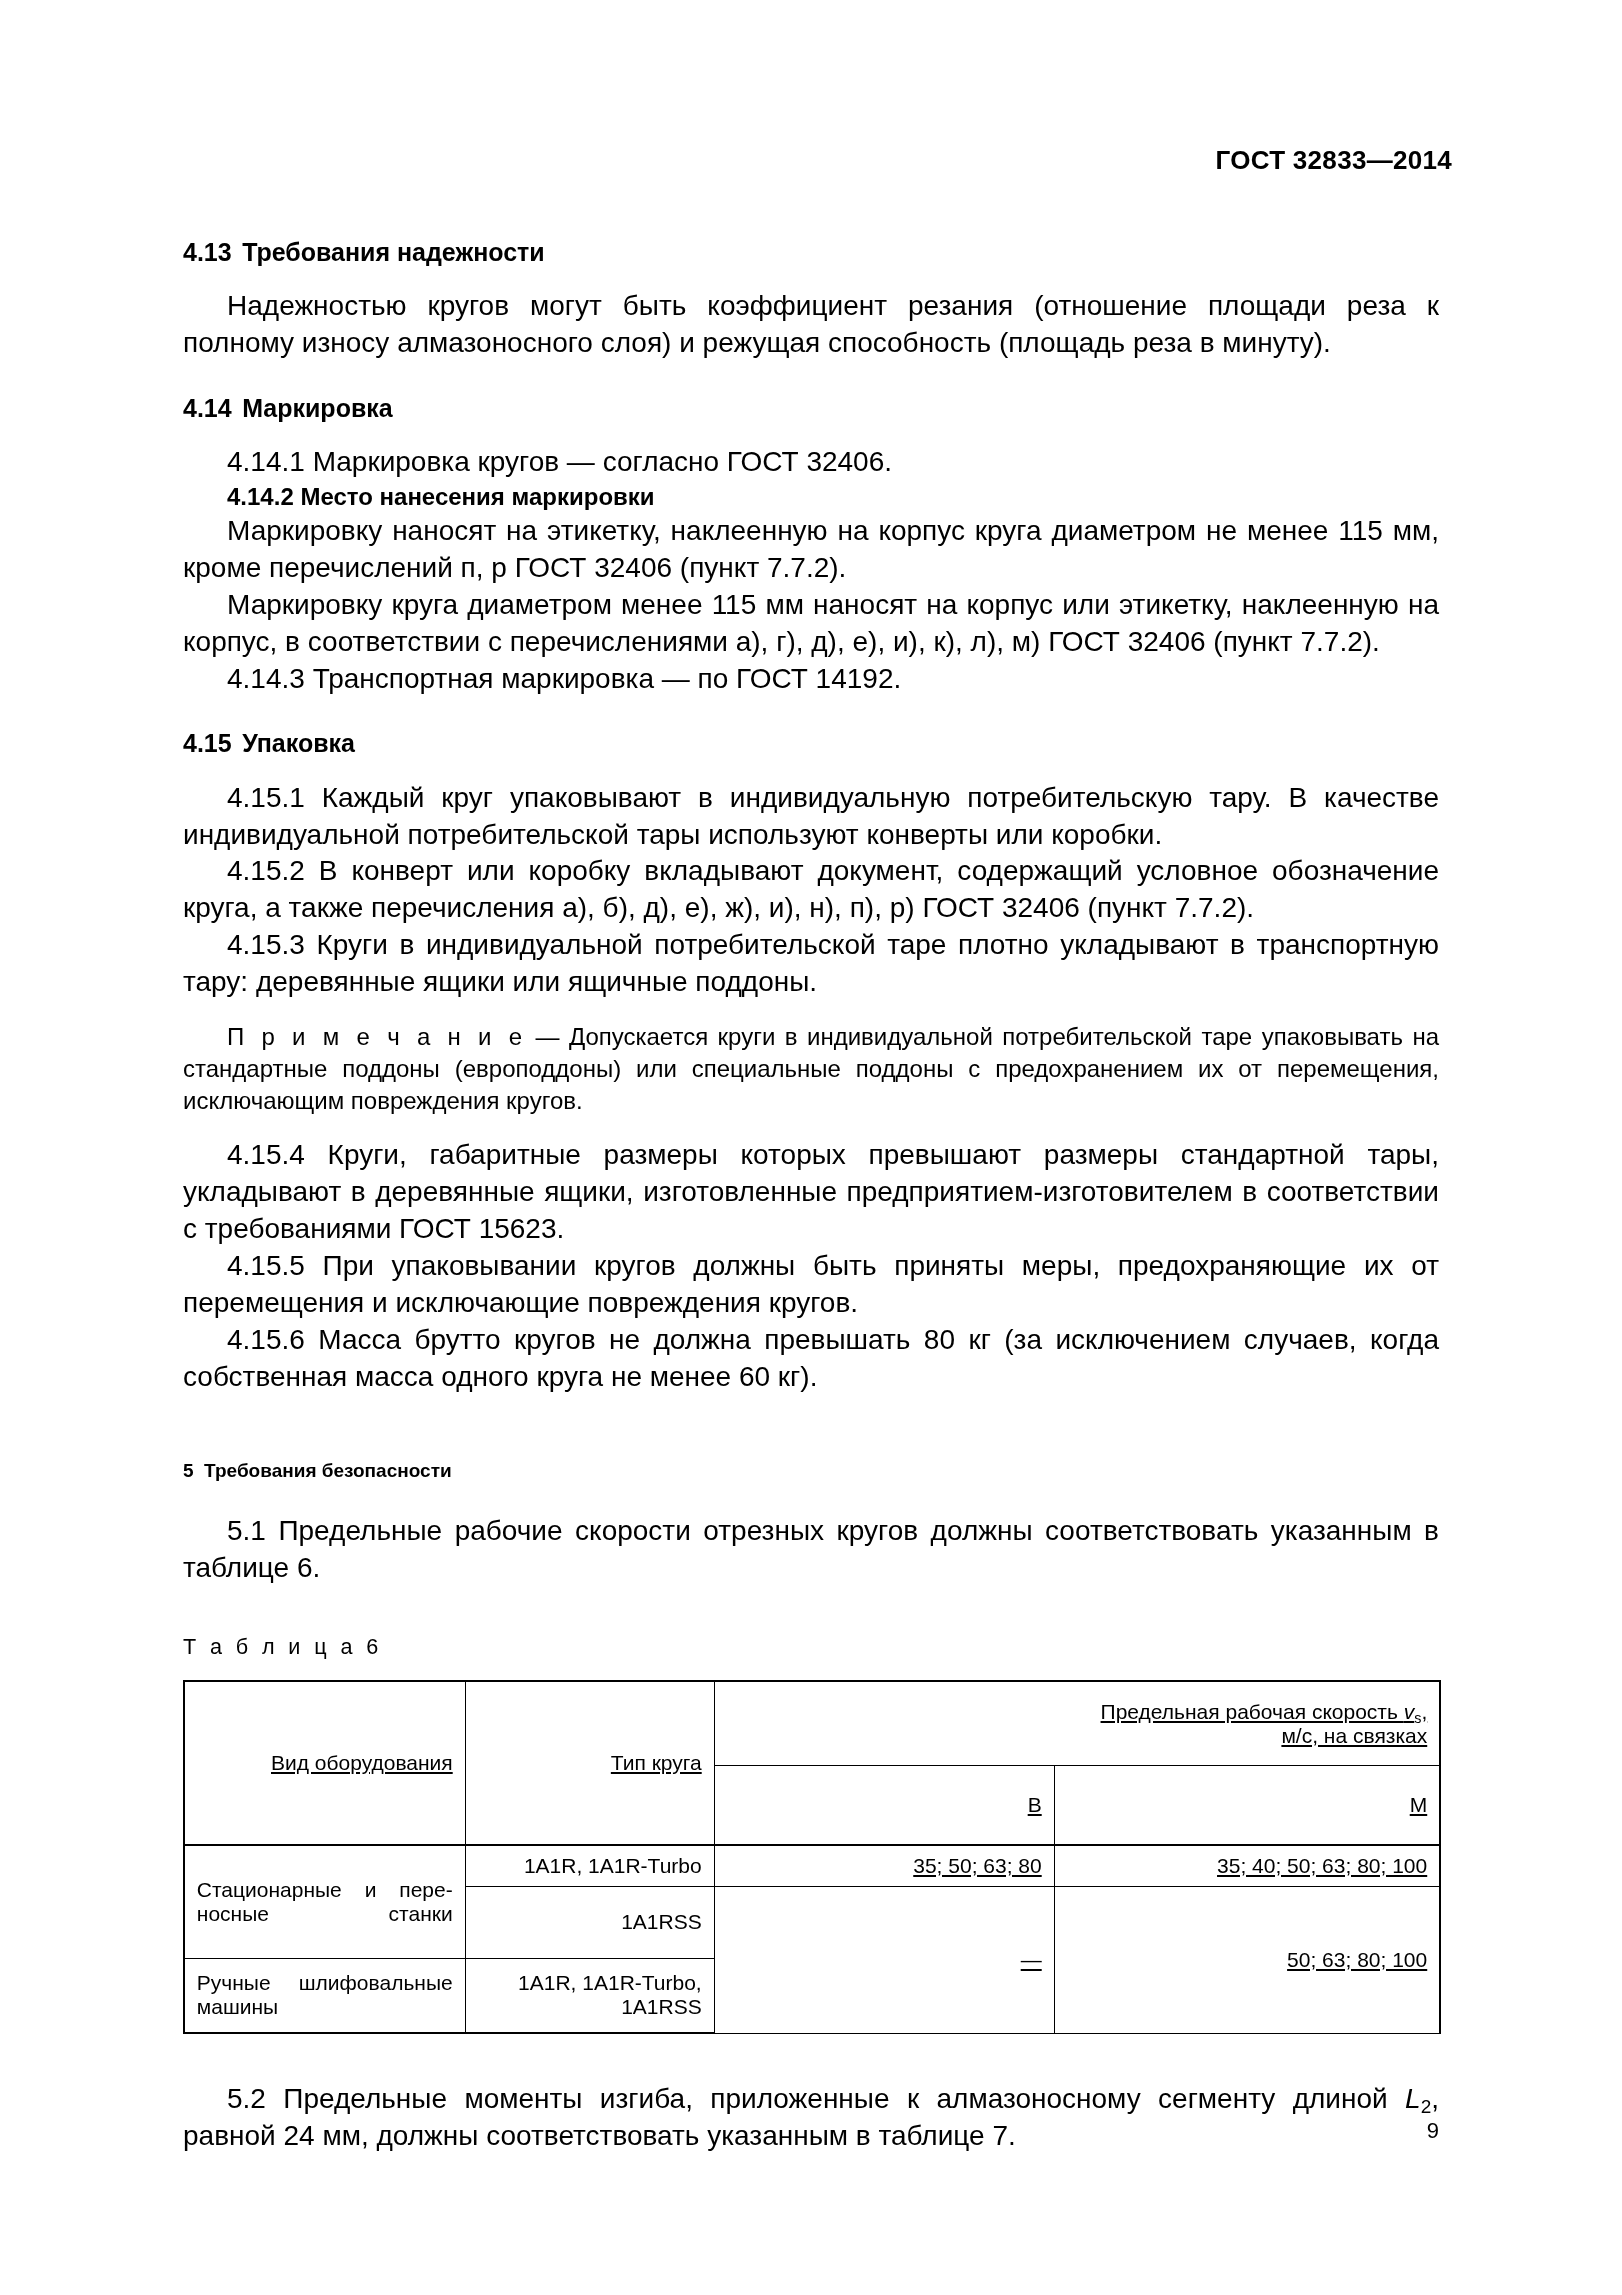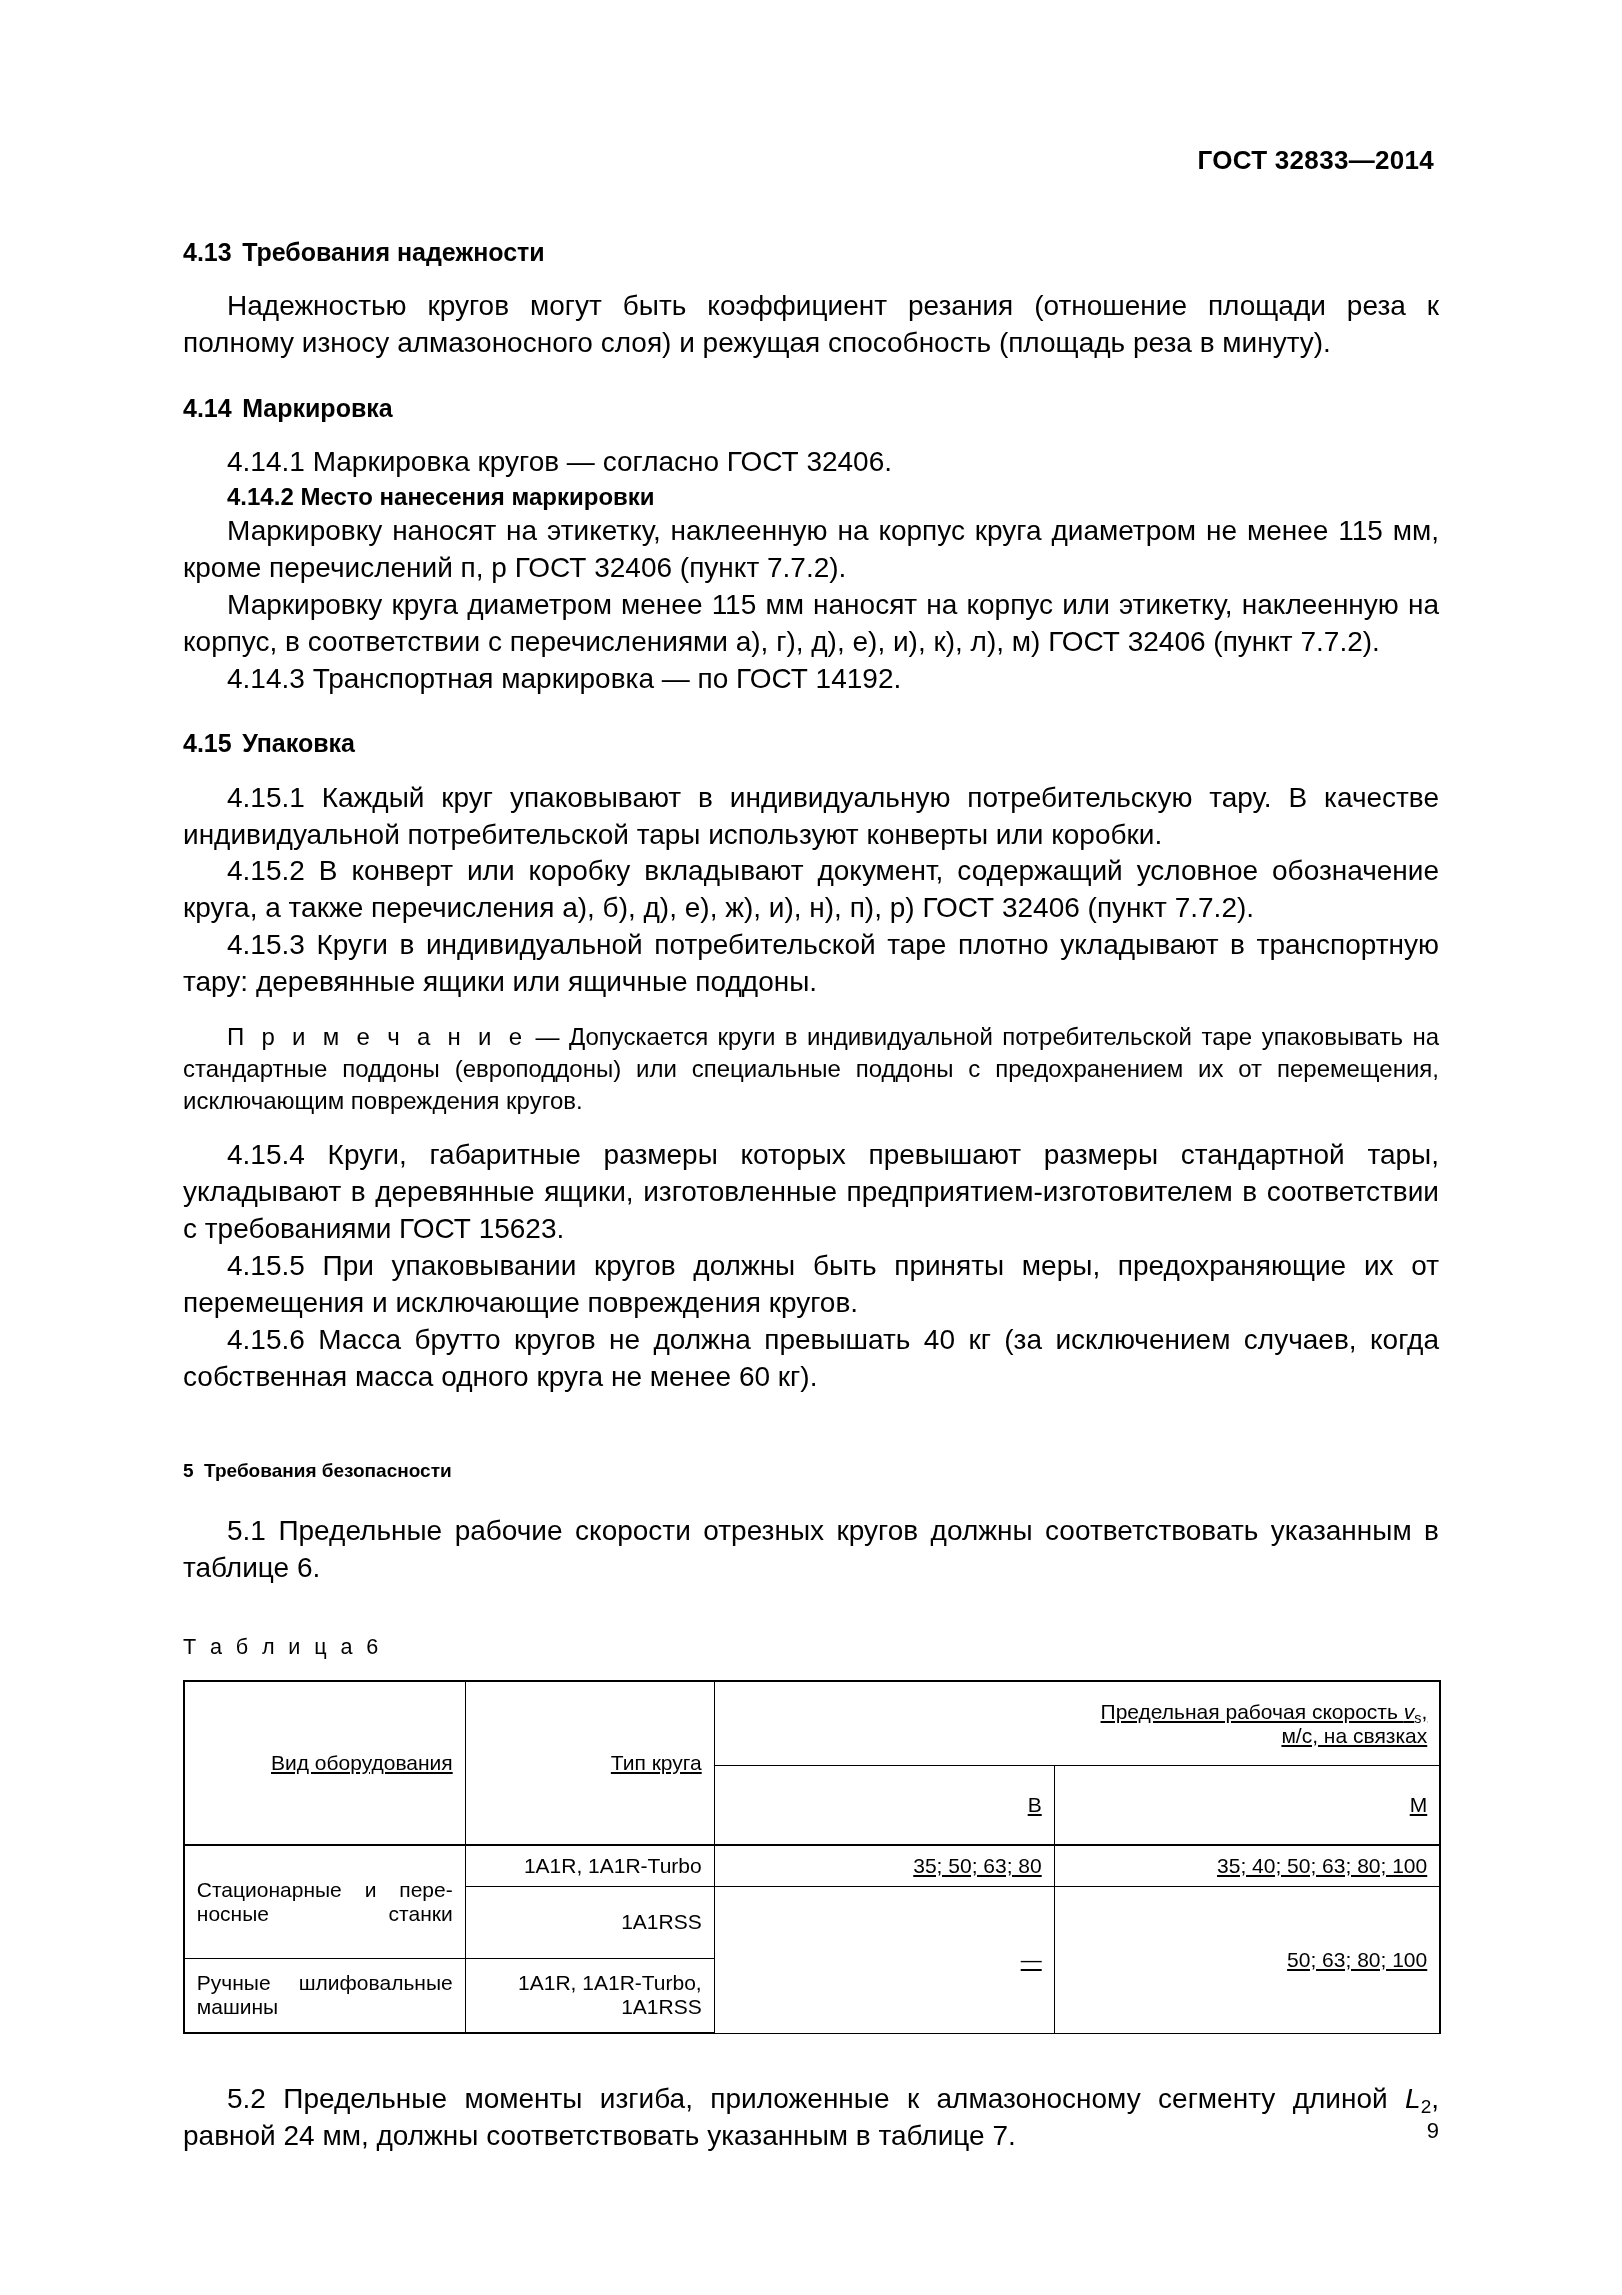--- a/index.html
+++ b/index.html
@@ -20,21 +20,21 @@
     left: 0; top: 0;
     width: 1623px;
     height: 2295px;
     box-sizing: border-box;
     padding: 0;
   }
 
   
   .header {
     position: absolute;
-    left: 178px;
+    left: 196px;
     top: 145px;
     width: 1256px;
     text-align: right;
     font-size: 26px;
     font-weight: bold;
     letter-spacing: 0.3px;
     white-space: nowrap;
   }
 
   
@@ -179,21 +179,21 @@
     <p class="body">4.15.1  Каждый круг упаковывают в индивидуальную потребительскую тару. В качестве индивиду­альной потребительской тары используют конверты или коробки.</p>
     <p class="body">4.15.2  В конверт или коробку вкладывают документ, содержащий условное обозначение круга, а также перечисления а), б), д), е), ж), и), н), п), р) ГОСТ 32406 (пункт 7.7.2).</p>
     <p class="body">4.15.3  Круги в индивидуальной потребительской таре плотно укладывают в транспортную тару: деревянные ящики или ящичные поддоны.</p>
 
     <div class="gap-m"></div>
     <p class="note"><span class="spaced">П р и м е ч а н и е</span><span> — Допускается круги в индивидуальной потребительской таре упаковывать на стандартные поддоны (европоддоны) или специальные поддоны с предохранением их от перемещения, исключающим повреж­дения кругов.</span></p>
     <div class="gap-m"></div>
 
     <p class="body">4.15.4  Круги, габаритные размеры которых превышают размеры стандартной тары, укладыва­ют в деревянные ящики, изготовленные предприятием-изготовителем в соответствии с требованиями ГОСТ 15623.</p>
     <p class="body">4.15.5  При упаковывании кругов должны быть приняты меры, предохраняющие их от перемеще­ния и исключающие повреждения кругов.</p>
-    <p class="body">4.15.6  Масса брутто кругов не должна превышать 40 кг (за исключением случаев, когда собствен­ная масса одного круга не менее 60 кг).</p>
+    <p class="body">4.15.6  Масса брутто кругов не должна превышать 80 кг (за исключением случаев, когда собствен­ная масса одного круга не менее 60 кг).</p>
 
     <div class="gap-xxl"></div>
 
     <h2 class="bigsec">
       <span class="sec-num">5</span><span>Требования безопасности</span>
     </h2>
     <div class="gap-l"></div>
     <p class="body">5.1 Предельные рабочие скорости отрезных кругов должны соответствовать указанным в таблице 6.</p>
 
     <div class="gap-xl"></div>

